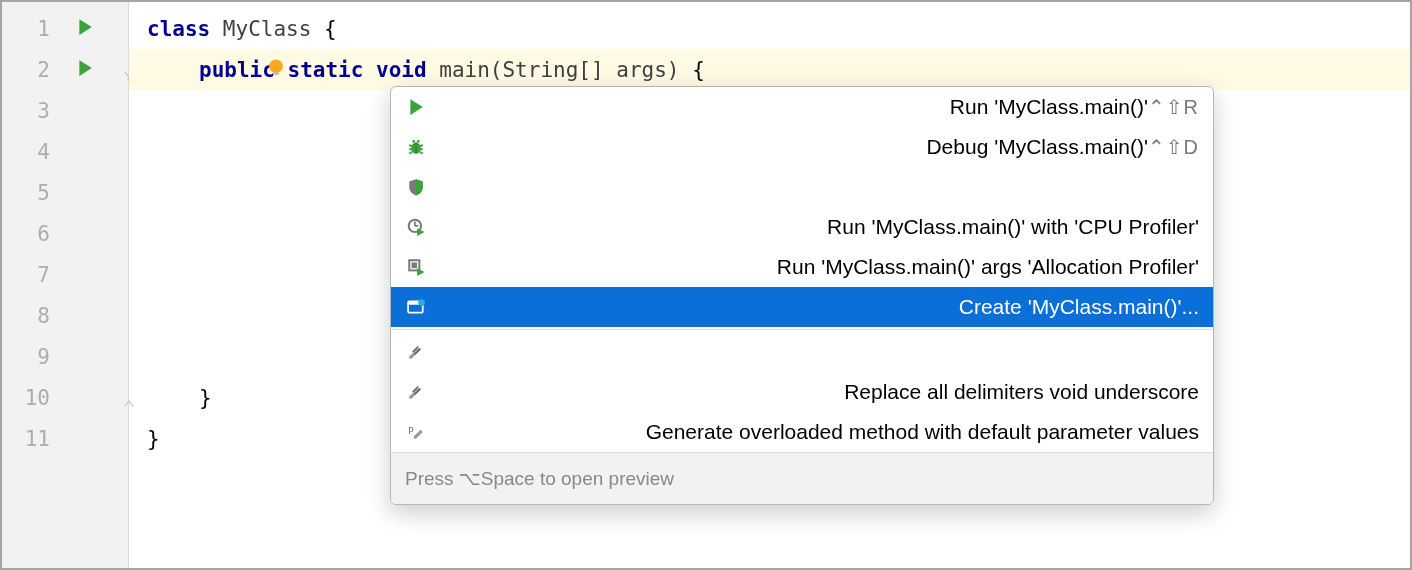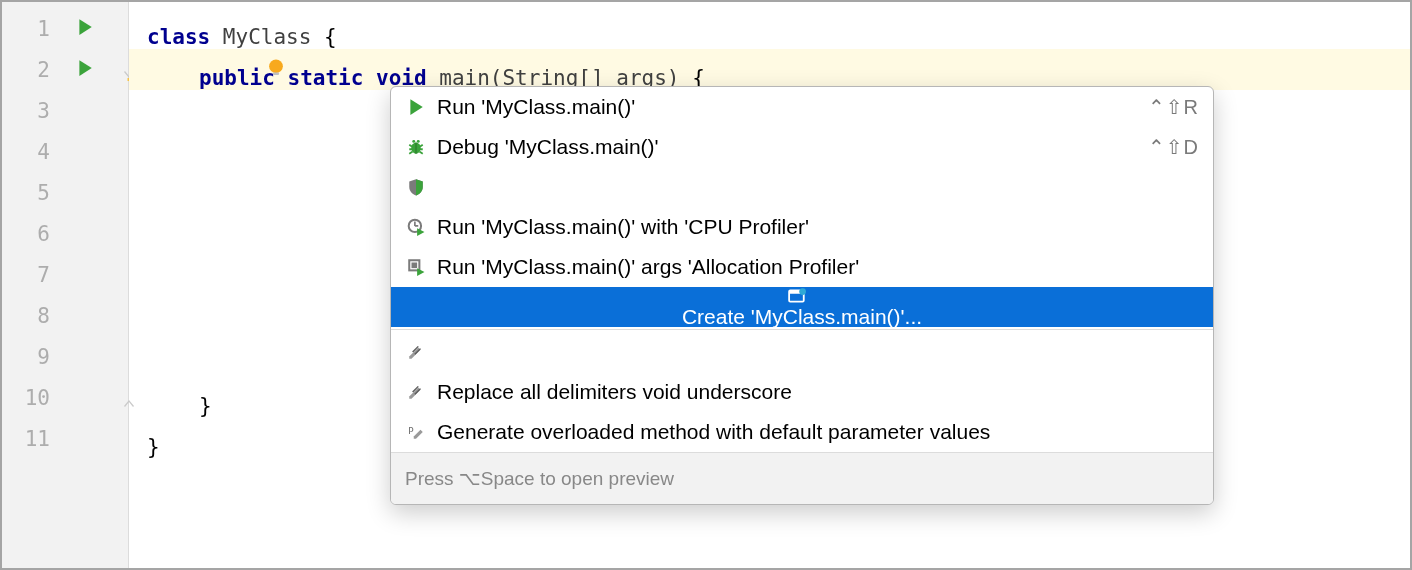--- a/index.html
+++ b/index.html
@@ -51,21 +51,21 @@
   .code-area {
     flex: 1;
     font-family: "Menlo", "Consolas", monospace;
     font-size: 21px;
     padding-top: 6px;
     position: relative;
   }
   .code-line {
     height: 41px;
     display: flex;
-    align-items: flex-end;
+    align-items: center;
     padding-left: 18px;
     white-space: pre;
     position: relative;
   }
   .code-line.highlighted {
     background: #fffae3;
   }
   .bulb-icon {
     position: absolute;
     left: 36px;
@@ -91,32 +91,32 @@
   }
   .popup-item {
     display: flex;
     align-items: center;
     height: 40px;
     padding: 0 14px;
   }
   .popup-item.selected {
     background: #0a6fd8;
     color: #ffffff;
-    flex-direction: column;
   }
   .popup-icon {
     width: 22px;
     display: flex;
     align-items: center;
     justify-content: center;
     margin-right: 10px;
     flex-shrink: 0;
   }
   .popup-label {
     flex: 1;
+    text-align: right;
   }
   .popup-shortcut {
     color: #7a7a7a;
     font-size: 20px;
     letter-spacing: 1px;
   }
   .popup-separator {
     height: 1px;
     background: #dcdcdc;
     margin: 2px 0;

